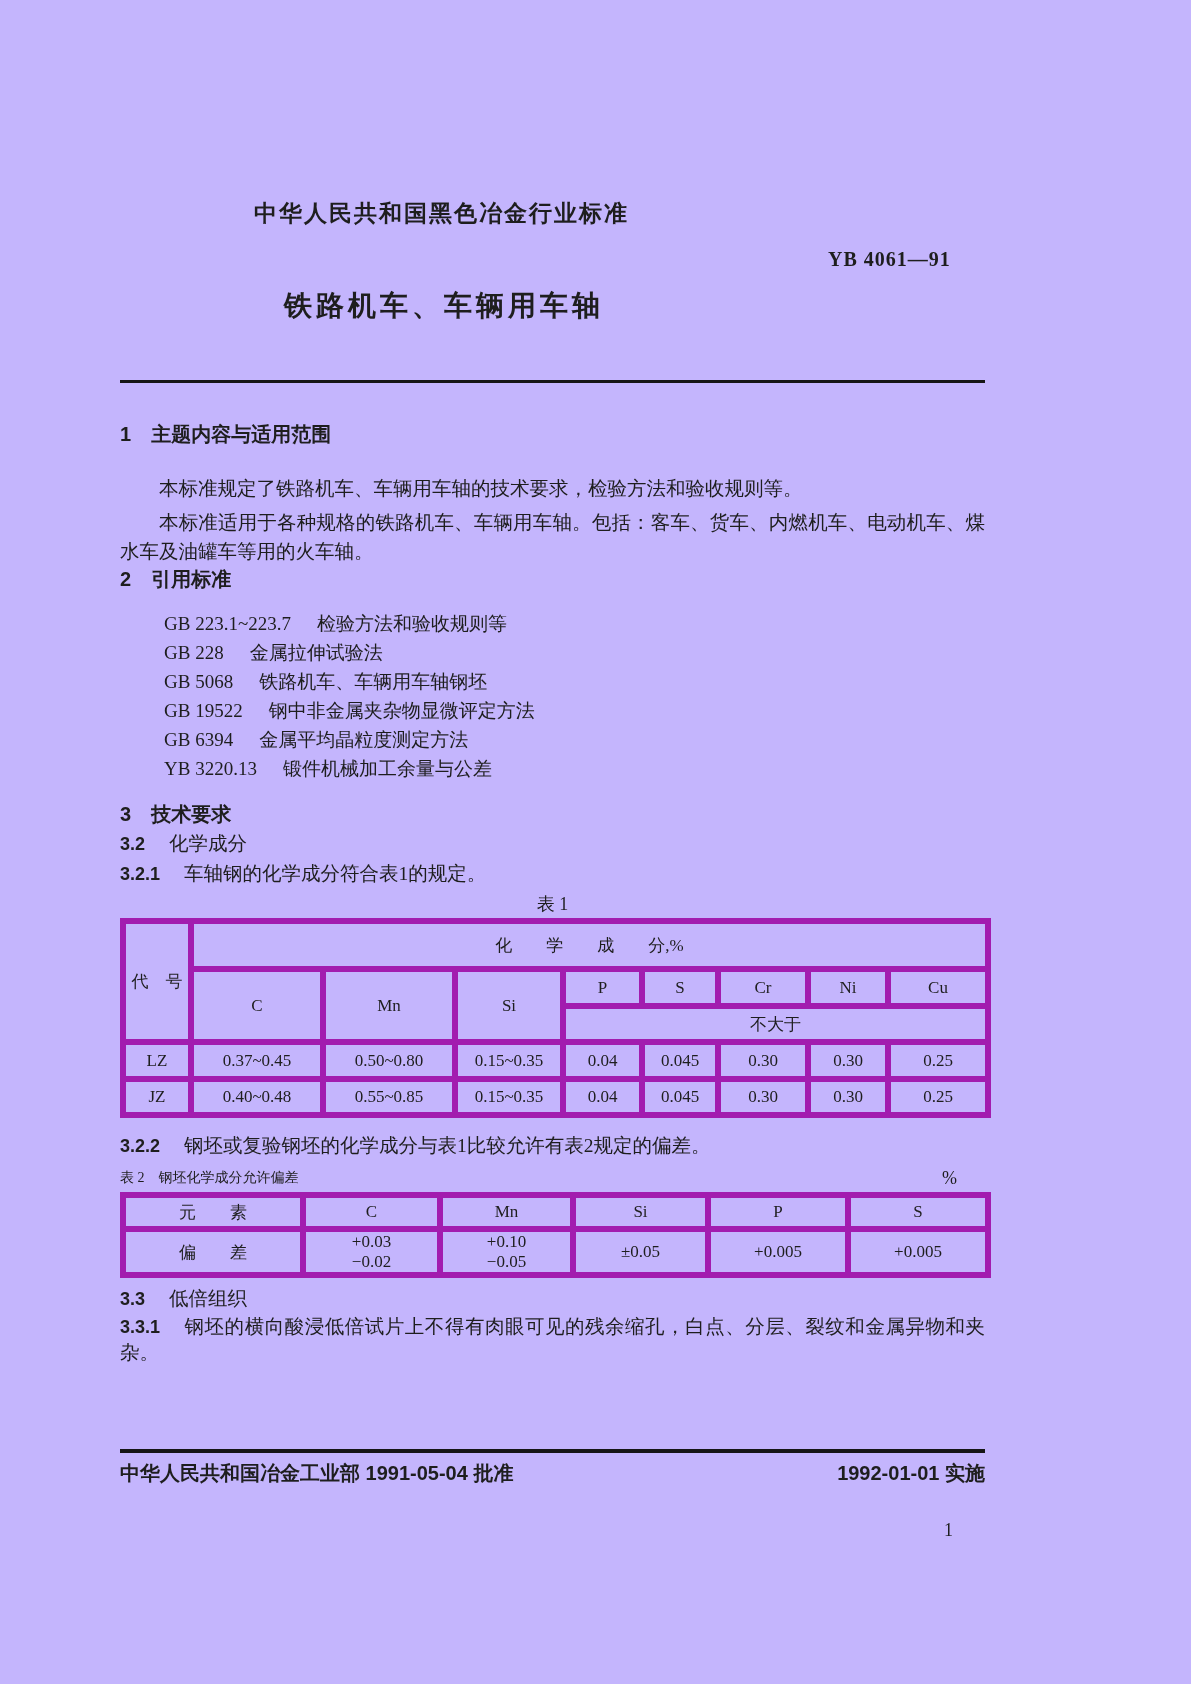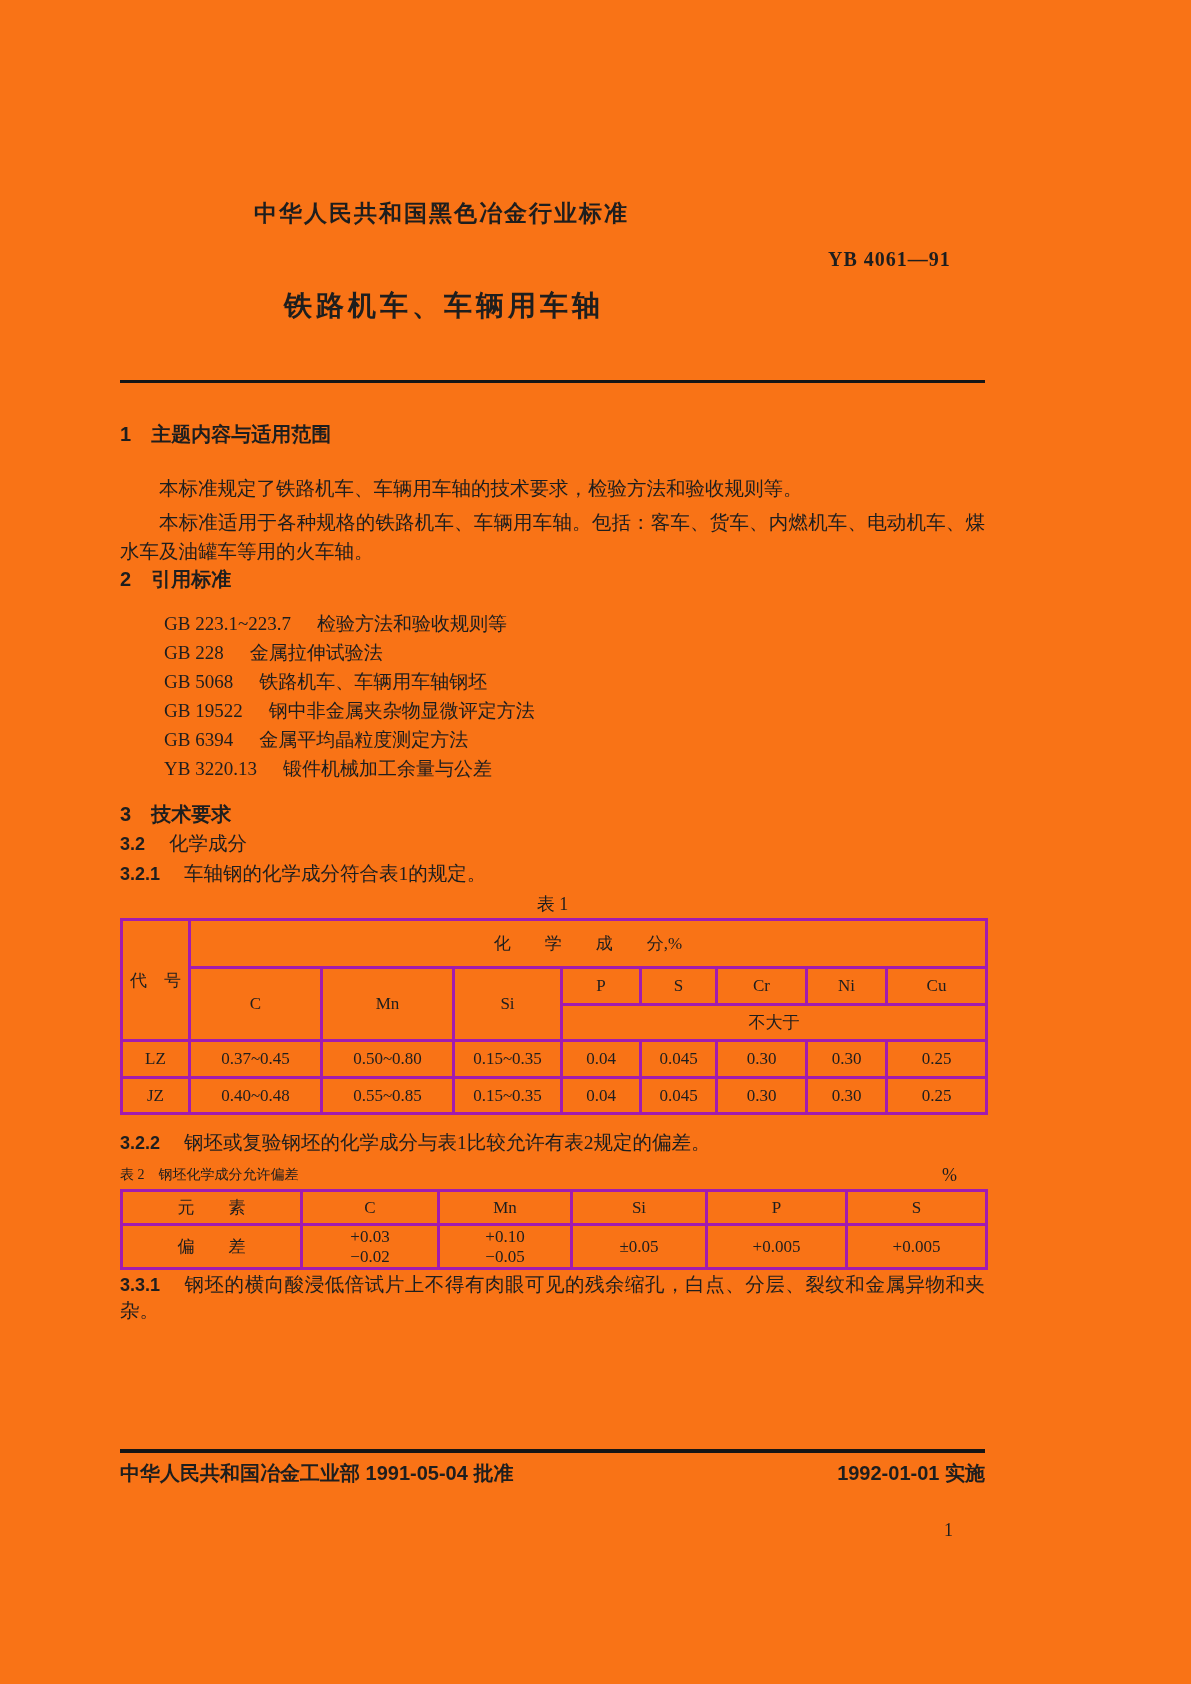--- a/index.html
+++ b/index.html
@@ -1,18 +1,18 @@
 <!DOCTYPE html>
 <html><head>
 <meta charset="utf-8">
 <style>
   * { margin:0; padding:0; box-sizing:border-box; }
   html, body { background:#ffffff; }
   .page {
-    position:relative; width:1191px; height:1684px; background:#f97316;
+    position:relative; width:1191px; height:1684px; background:#c4b5fd;
     color:#1e1e1e; overflow:hidden;
     font-family:"Liberation Serif","DejaVu Serif",serif;
   }
   .content { padding:198px 206px 0 120px; }
 
   .std-type {
     margin-left:134px; font-family:"Liberation Sans","DejaVu Sans",sans-serif;
     font-weight:bold; font-size:23px; line-height:30px; letter-spacing:2px;
   }
   .std-num-row { margin-top:18px; line-height:26px; }
@@ -39,21 +39,21 @@
   .clause { font-size:19.5px; line-height:28px; text-align:justify; }
   .clause-num {
     font-family:"Liberation Sans","DejaVu Sans",sans-serif;
     font-weight:bold; font-size:18px; margin-right:24px;
   }
 
   .tbl-caption { text-align:center; font-size:18px; line-height:24px; }
 
   table.std { border-collapse:collapse; table-layout:fixed; width:865px; }
   table.std td {
-    border:3px solid #a21caf; text-align:center; vertical-align:middle;
+    border:6px solid #a21caf; text-align:center; vertical-align:middle;
     font-size:17px; padding:0; overflow:hidden;
   }
   .chem-header { font-size:18px; }
   tr.r48 { height:48px; } tr.r37 { height:37px; } tr.r36 { height:36px; }
   tr.r34 { height:34px; } tr.r44 { height:44px; }
   .dev-cell div { line-height:20px; }
 
   .t2cap-row { position:relative; margin-top:6px; line-height:24px; }
   .t2cap { display:block; text-align:left; font-size:14px; }
   .t2unit { position:absolute; right:28px; top:0; font-size:18px; }
@@ -222,20 +222,23 @@
           <div></div>
         </td>
         <td class="dev-cell">
           <div>+0.005</div>
           <div></div>
         </td>
       </tr>
     </tbody>
       </table>
 
+    <div class="clause" style="margin-top:8px; line-height:26px;">
+      <span class="clause-num">3.3</span><span>低倍组织</span>
+    </div>
     <div class="clause" style="margin-top:2px; line-height:26px;">
       <span class="clause-num">3.3.1</span><span>钢坯的横向酸浸低倍试片上不得有肉眼可见的残余缩孔，白点、分层、裂纹和金属异物和夹杂。</span>
     </div>
 
   </div>
 
   <div class="footer-block">
     <hr class="footer-rule">
     <div class="footer-row">
       <span>中华人民共和国冶金工业部 1991-05-04 批准</span>

